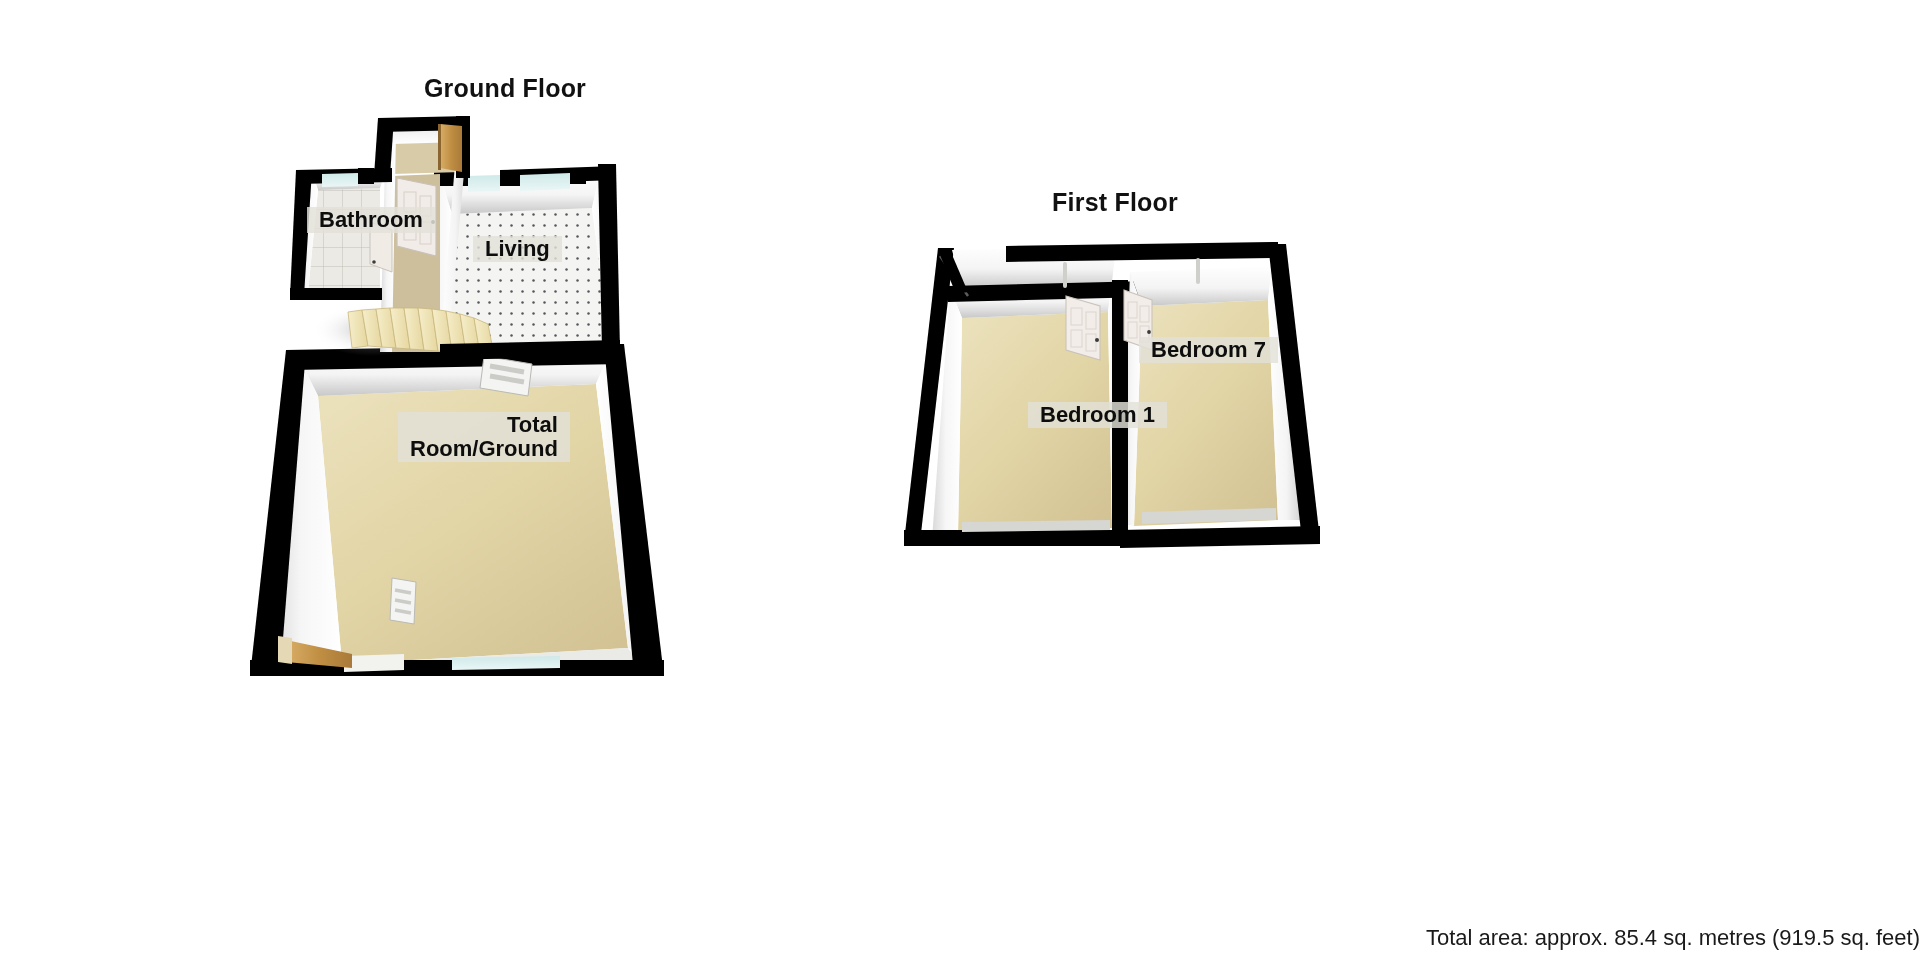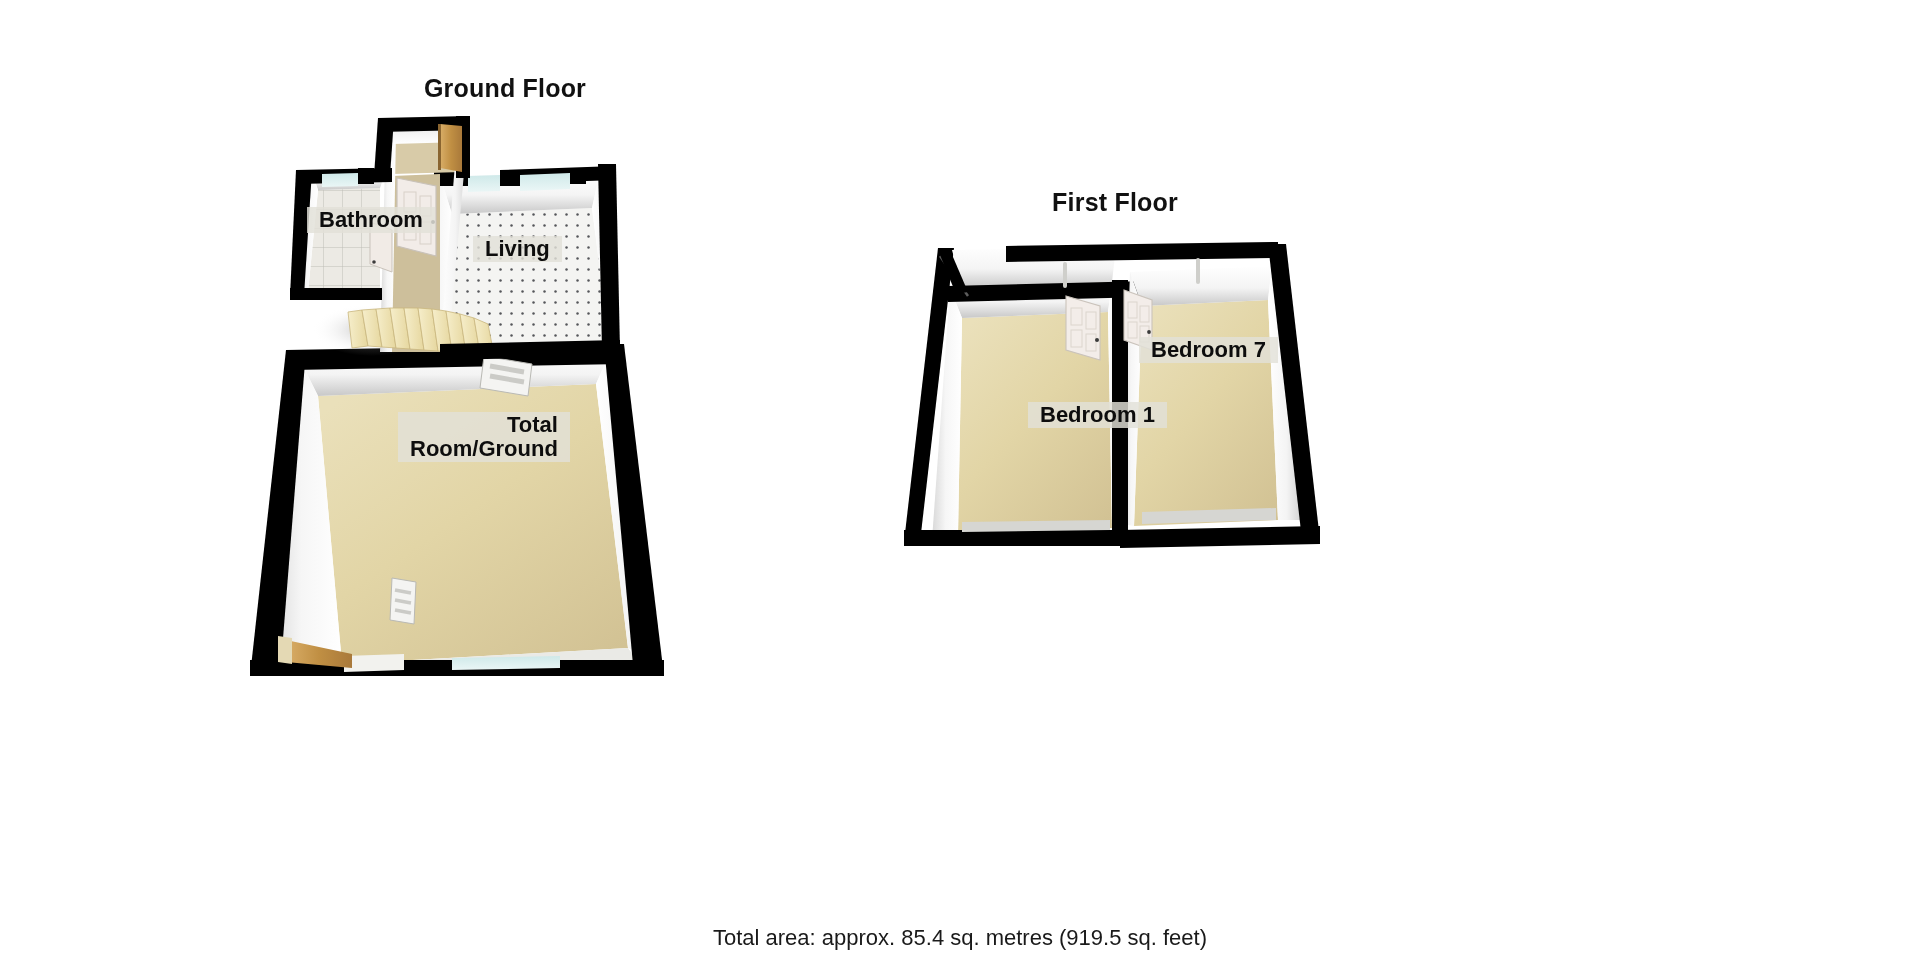--- a/index.html
+++ b/index.html
@@ -5,21 +5,21 @@
   html,body{margin:0;padding:0;background:#ffffff;}
   body{width:1920px;height:960px;position:relative;overflow:hidden;
        font-family:"Liberation Sans",sans-serif;}
 
   #stage{position:absolute;left:0;top:0;width:1920px;height:876px;}
 
   
   .floor-title{position:absolute;font-weight:bold;font-size:25px;color:#111;
                letter-spacing:.2px;white-space:nowrap;text-align:center;}
 
-  .footer-note{position:absolute;left:0;width:1920px;top:925px;text-align:center;
+  .footer-note{position:absolute;left:0;width:1920px;top:925px;text-align:right;
                font-size:22px;color:#1a1a1a;white-space:nowrap;}
 
   
   .room-label{position:absolute;font-weight:bold;font-size:22px;color:#0d0d0d;
               background:rgba(226,224,216,.82);padding:1px 12px;white-space:nowrap;
               text-align:right;line-height:1.08;}
 
   
   .poly{position:absolute;left:0;top:0;width:1920px;height:960px;overflow:visible;}
 </style>

